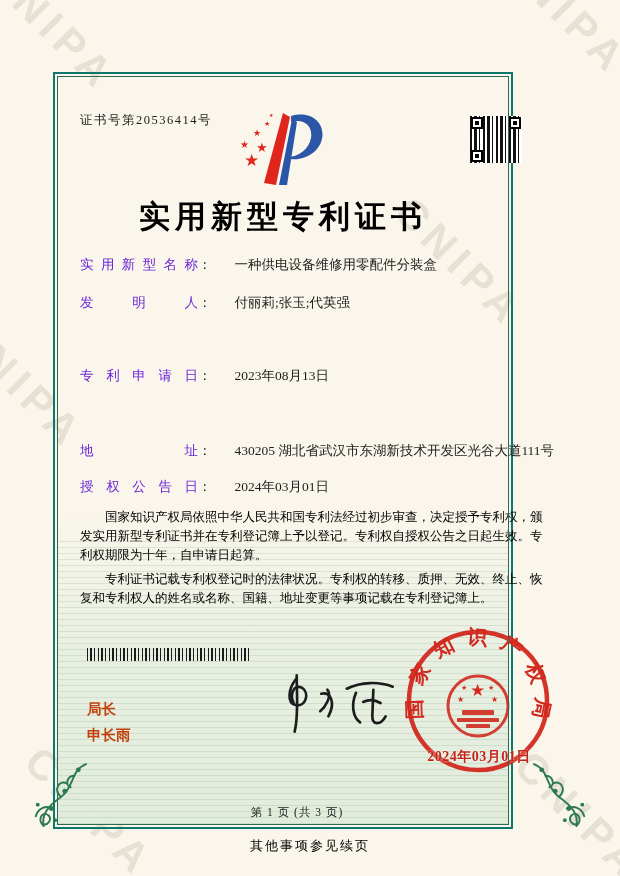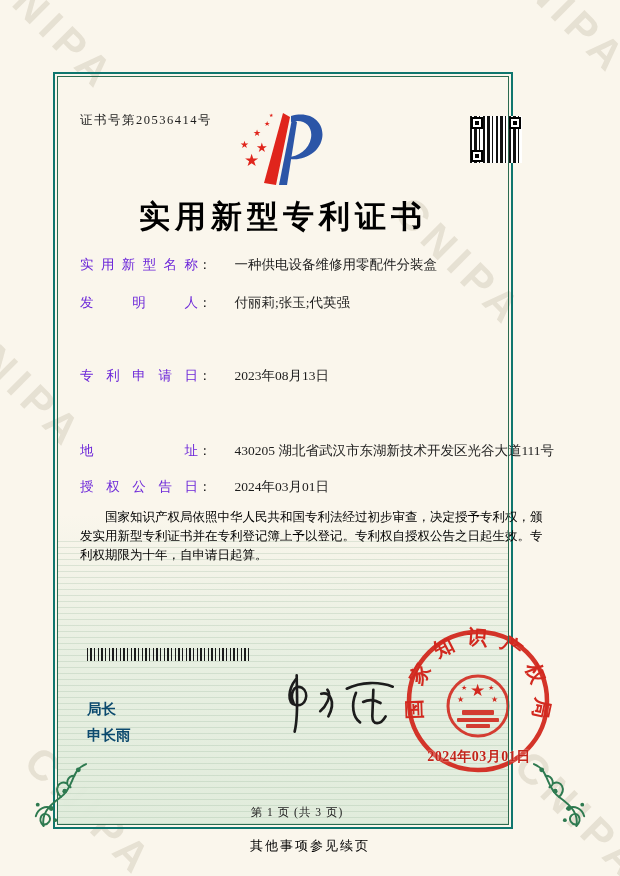--- a/index.html
+++ b/index.html
@@ -70,21 +70,21 @@
   .paras p { text-indent:2em; }
   .paras p + p { margin-top:5px; }
   
   .barcode {
     position:absolute; left:32px; top:574px; width:163px; height:13px;
     background:repeating-linear-gradient(90deg,#1b1b1b 0 1.5px,transparent 1.5px 3px,#1b1b1b 3px 5.5px,transparent 5.5px 7px,#1b1b1b 7px 8px,transparent 8px 11px);
   }
   .signer-title, .signer-name {
     position:absolute; left:32px;
     font-family:"Liberation Sans","DejaVu Sans",sans-serif;
-    font-size:14.5px; font-weight:700; color:#0c4a6e;
+    font-size:14.5px; font-weight:700; color:#c2410c;
   }
   .signer-title { top:626px; } .signer-name { top:652px;text-align:right; }
   .signature { position:absolute; left:210px; top:598px; width:138px; height:62px; }
   .seal { position:absolute; left:348px; top:552px; width:150px; height:150px; }
   .seal-date {
     position:absolute; left:344px; top:674px; width:160px; text-align:center;
     font-size:14px; font-weight:700; color:#c3251b; letter-spacing:0.5px;
     text-shadow:0 0 2px rgba(255,255,255,0.9);
   }
   .page-no { position:absolute; left:0; right:0; top:731px; text-align:center; font-size:11.5px; color:#222; letter-spacing:1px;padding-left:28px; }
@@ -145,20 +145,21 @@
     <span class="lbl">地址</span><span class="colon">：</span><span class="val" style="width:350px;">
       <span>430205 湖北省武汉市东湖新技术开发区光谷大道111号</span><br>
     </span>
   </div>
   <div class="row" style="top:404px;">
     <span class="lbl">授权公告日</span><span class="colon">：</span><span class="val">2024年03月01日</span>
   </div>
 
   <div class="paras">
     <p>国家知识产权局依照中华人民共和国专利法经过初步审查，决定授予专利权，颁发实用新型专利证书并在专利登记簿上予以登记。专利权自授权公告之日起生效。专利权期限为十年，自申请日起算。</p>
+    <p>专利证书记载专利权登记时的法律状况。专利权的转移、质押、无效、终止、恢复和专利权人的姓名或名称、国籍、地址变更等事项记载在专利登记簿上。</p>
   </div>
 
   <div class="barcode"></div>
 
   <div class="signer-title">局长</div>
   <div class="signer-name">申长雨</div>
 
   <svg class="signature" viewBox="0 0 135 60">
     <g stroke="#1c1c1c" stroke-width="2.6" fill="none" stroke-linecap="round" stroke-linejoin="round">
       <path d="M30,7 C23,16 21,30 30,32 C40,34 44,20 36,15 C28,11 24,22 28,30"></path>

